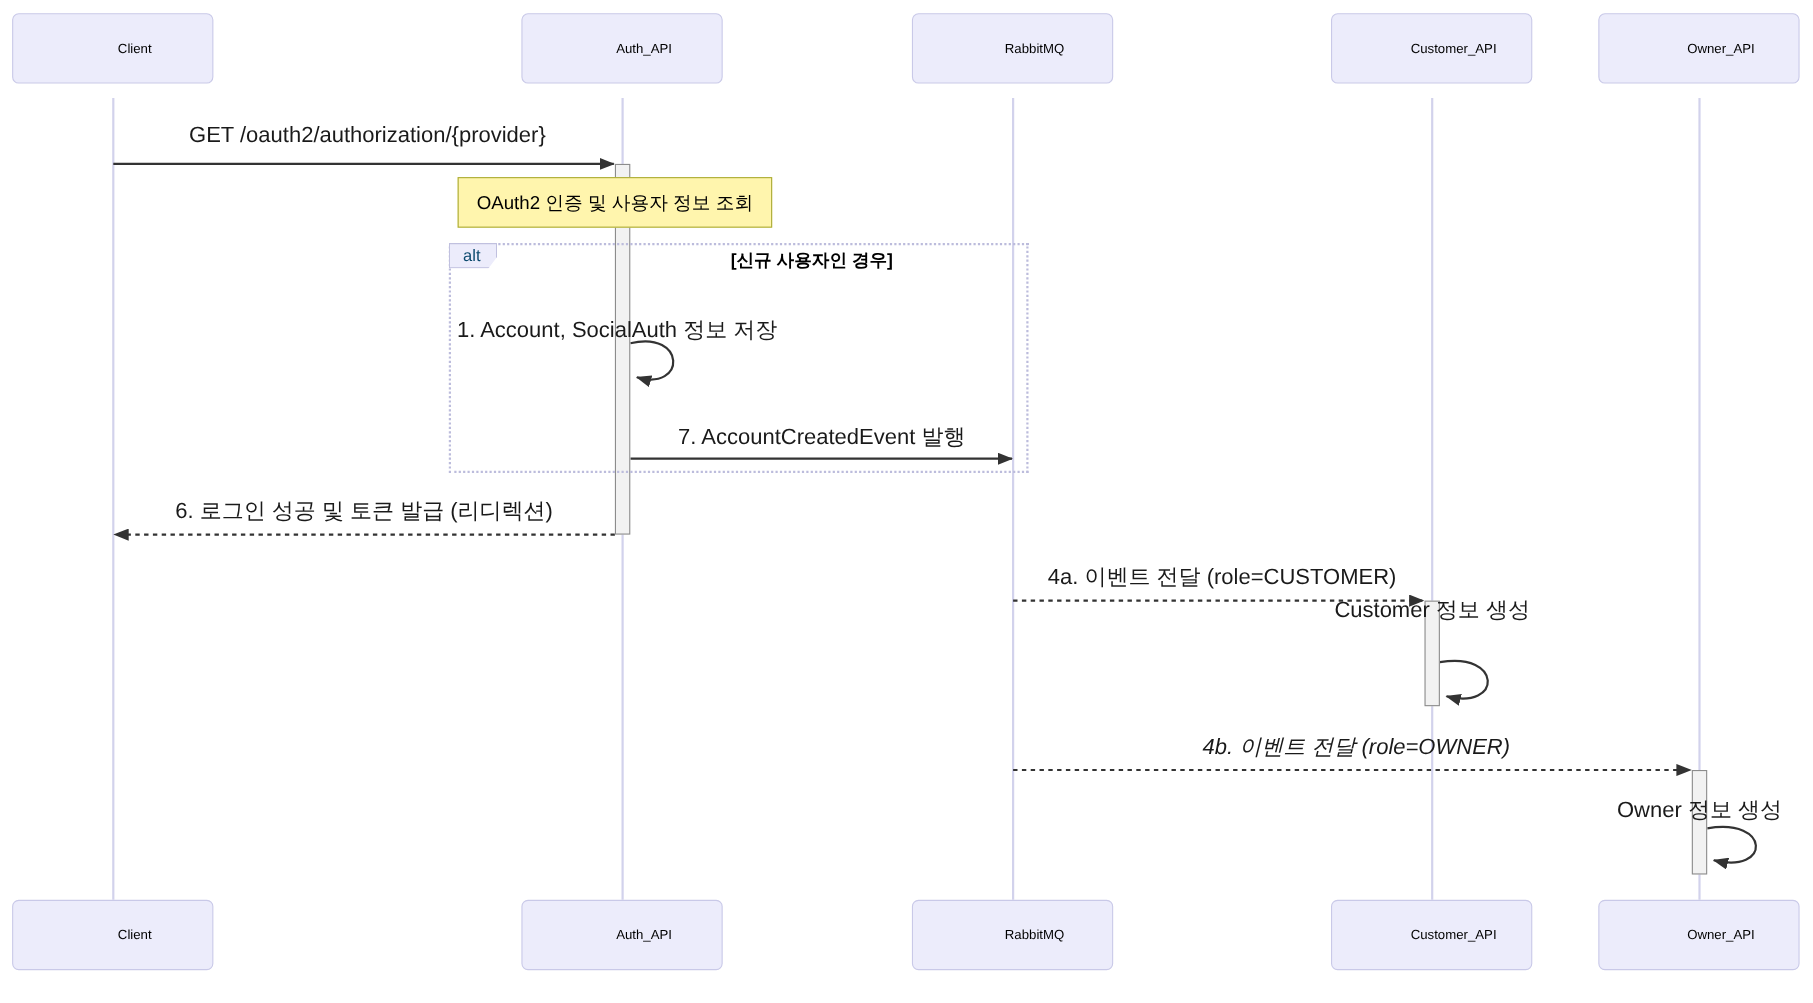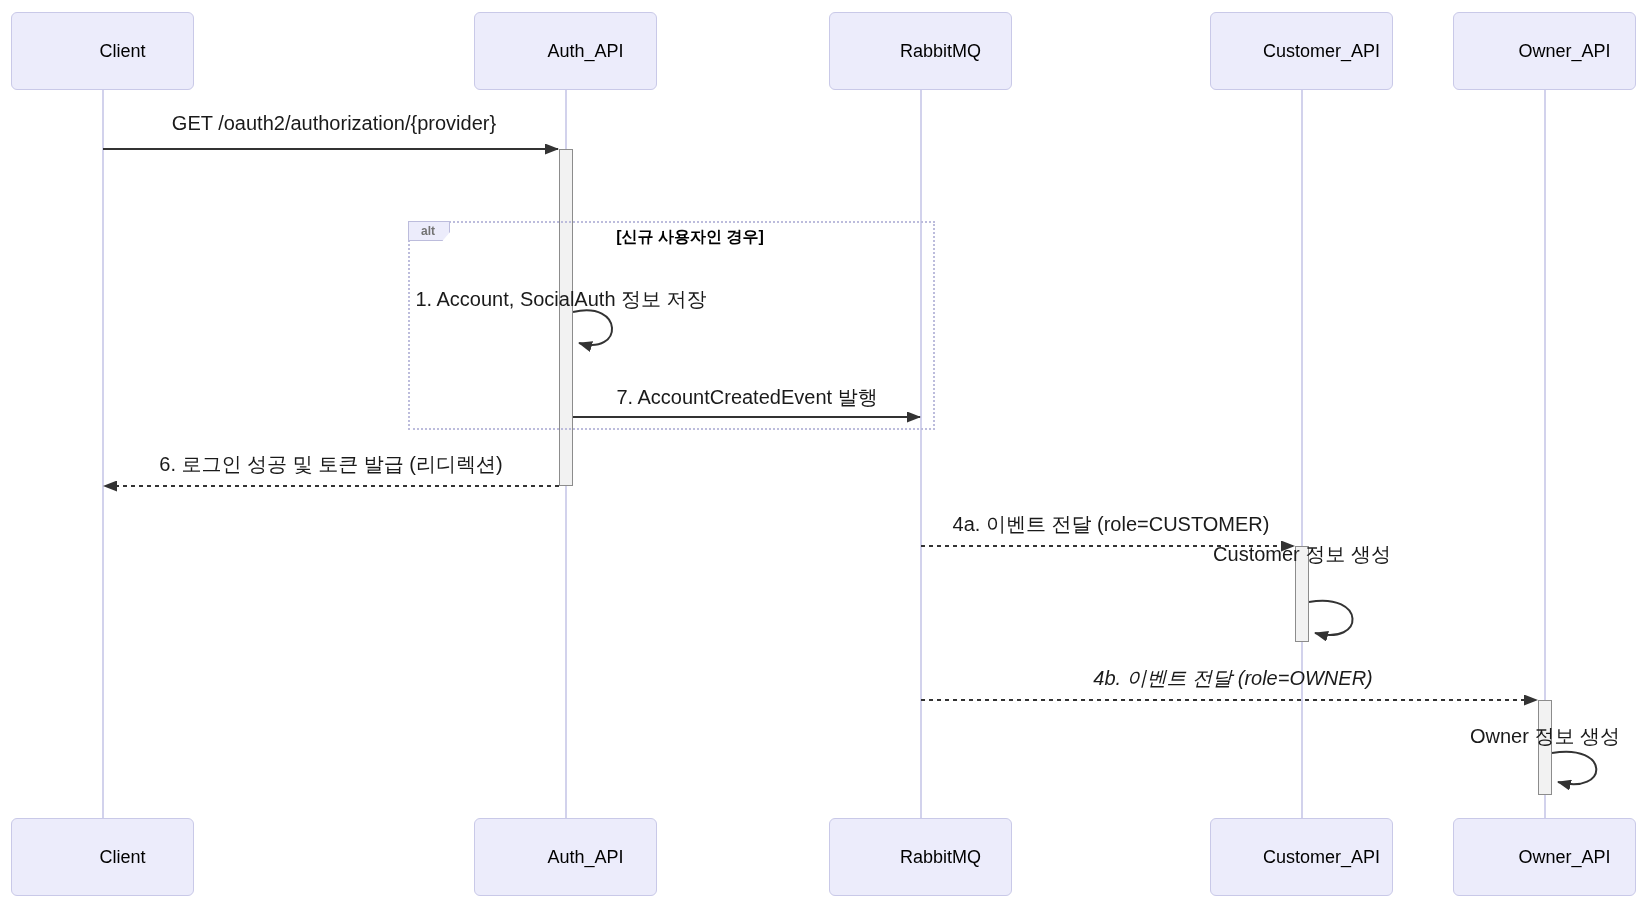--- a/index.html
+++ b/index.html
@@ -9,33 +9,33 @@
     --fragment-border:#BCBCDC; --text:#111111; --bg:#FFFFFF;
   }
   *{margin:0;padding:0;box-sizing:border-box;}
   body{background:var(--bg);font-family:"Liberation Sans","DejaVu Sans",sans-serif;color:var(--text);}
   .canvas{position:relative;width:1648px;height:912px;background:var(--bg);overflow:hidden;}
   .svg-layer{position:absolute;left:0;top:0;width:1648px;height:912px;}
   .lifeline{stroke:var(--lifeline);stroke-width:2;}
   .msg-line{stroke:var(--line);stroke-width:2;fill:none;}
   .dashed{stroke-dasharray:4,4;}
   .arrowhead{fill:var(--line);}
-  .actor{position:absolute;width:183px;height:78px;background:var(--actor-fill);
+  .actor{position:absolute;width:183px;height:64px;background:var(--actor-fill);
     border:1px solid var(--actor-border);border-radius:6px;display:flex;
-    align-items:center;justify-content:center;font-size:18px;color:#000;padding-left:40px;}
+    align-items:center;justify-content:center;font-size:12px;color:#000;padding-left:40px;}
   .activation{position:absolute;width:14px;background:var(--activation-fill);
     border:1px solid var(--activation-border);}
   .note{position:absolute;background:var(--note-fill);border:1px solid var(--note-border);
     display:flex;align-items:center;justify-content:center;font-size:17px;font-weight:500;color:#000;}
   .fragment{position:absolute;border:2px dotted var(--fragment-border);}
   .fragment-tab{position:absolute;background:var(--actor-fill);border:1px solid var(--fragment-border);
-    font-weight:bold;font-size:12px;padding:2px 14px 2px 12px;color:#737373;
+    font-weight:normal;font-size:15px;padding:2px 14px 2px 12px;color:#0c4a6e;
     clip-path:polygon(0 0,100% 0,100% 55%,82% 100%,0 100%);}
   .condition{position:absolute;transform:translateX(-50%);font-size:16px;font-weight:600;
-    white-space:nowrap;color:#000;}
+    white-space:nowrap;color:#000;margin-left:48px;}
   .msg-label{position:absolute;transform:translateX(-50%);font-size:20px;
     white-space:nowrap;color:#1a1a1a;}
 </style>
 </head>
 <body>
 
 <div class="canvas">
 
   <svg class="svg-layer">
     <defs>
@@ -61,20 +61,21 @@
   </svg>
 
   <div class="activation" style="left:559px;top:149px;height:337px;"></div>
   <div class="activation" style="left:1295px;top:546px;height:96px;"></div>
   <div class="activation" style="left:1538px;top:700px;height:95px;"></div>
 
   <div class="fragment" style="left:408px;top:221px;width:527px;height:209px;"></div>
   <div class="fragment-tab" style="left:408px;top:221px;">alt</div>
   <div class="condition" style="left:690px;top:227px;">[신규 사용자인 경우]</div>
 
+  <div class="note" style="left:416px;top:161px;width:286px;height:46px;">OAuth2 인증 및 사용자 정보 조회</div>
 
   <div class="msg-label" style="left:334px;top:112px;">GET /oauth2/authorization/{provider}</div>
   <div class="msg-label" style="left:561px;top:286px;">1. Account, SocialAuth 정보 저장</div>
   <div class="msg-label" style="left:747px;top:384px;">7. AccountCreatedEvent 발행</div>
   <div class="msg-label" style="left:331px;top:451px;">6. 로그인 성공 및 토큰 발급 (리디렉션)</div>
   <div class="msg-label" style="left:1111px;top:511px;">4a. 이벤트 전달 (role=CUSTOMER)</div>
   <div class="msg-label" style="left:1302px;top:541px;">Customer 정보 생성</div>
   <div class="msg-label" style="left:1233px;top:665px;font-style:italic;">4b. 이벤트 전달 (role=OWNER)</div>
   <div class="msg-label" style="left:1545px;top:723px;">Owner 정보 생성</div>
 

